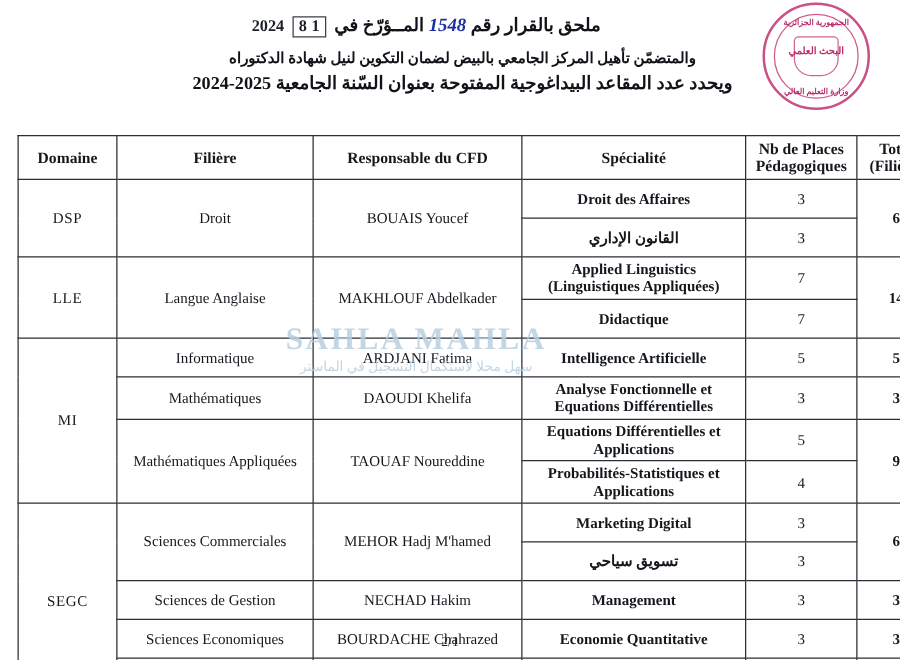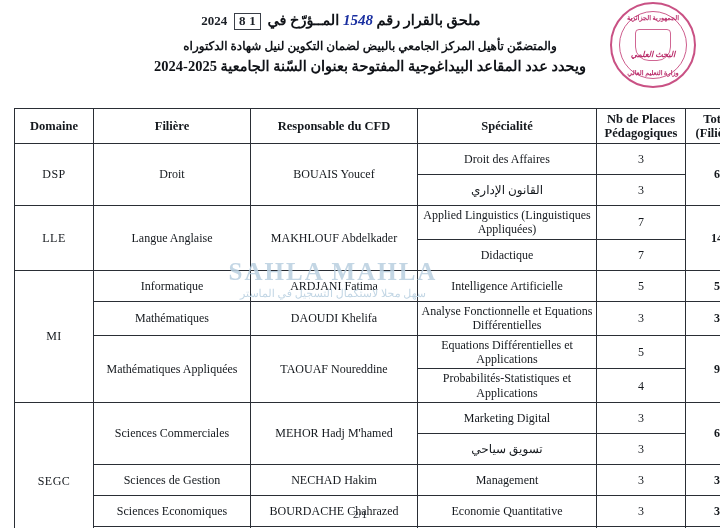--- a/index.html
+++ b/index.html
@@ -98,21 +98,21 @@
     left: 0;
     right: 0;
     text-align: center;
     color: #bb2f6c;
     font-size: 6.5px;
     font-weight: bold;
     direction: rtl;
     font-family: "Liberation Serif", serif;
   }
   .stamp .stamp-top { top: 12px; }
-  .stamp .stamp-mid { top: 48px; font-size: 8px; font-style: italic; }
+  .stamp .stamp-mid { top: 34px; font-size: 8px; }
   .stamp .stamp-bot { bottom: 11px; }
   .stamp .emblem {
     position: absolute;
     left: 50%;
     top: 50%;
     transform: translate(-50%,-50%);
     width: 34px;
     height: 30px;
     border: 1.2px solid #c0336f;
     border-radius: 4px 4px 14px 14px;
@@ -160,21 +160,21 @@
   td.total {
     font-weight: bold;
   }
   td.spec-ar {
     direction: rtl;
     font-size: 13px;
   }
   .w-dom   { width: 72px; }
   .w-fil   { width: 150px; }
   .w-resp  { width: 160px; margin-top: 15px; }
-  .w-spec  { width: 172px; }
+  .w-spec  { width: 172px; font-weight: bold; }
   .w-places{ width: 82px; }
   .w-total { width: 56px; }
 
   
   .watermark {
     position: absolute;
     left: 188px;
     top: 258px;
     width: 290px;
     text-align: center;

